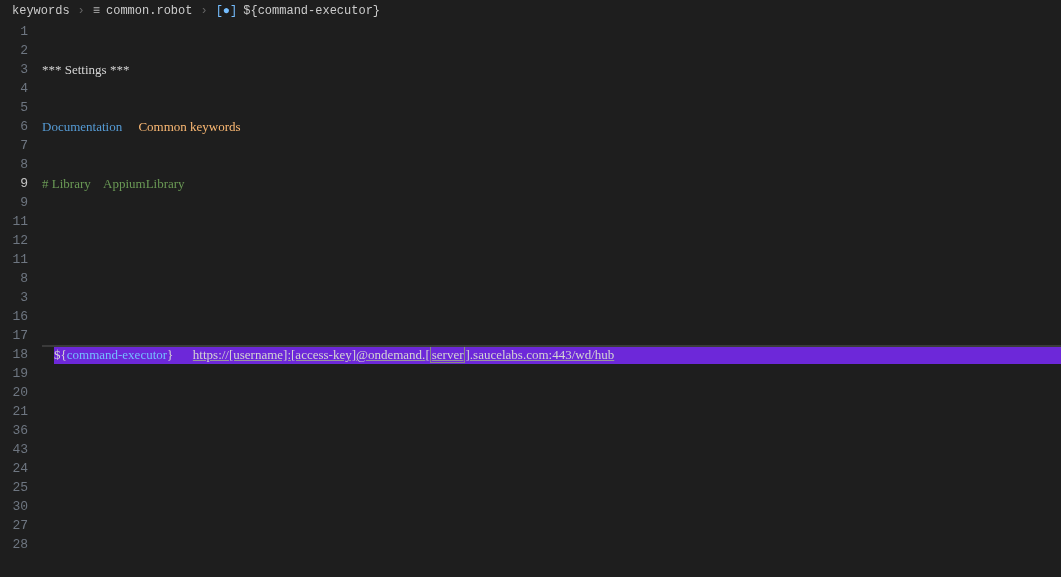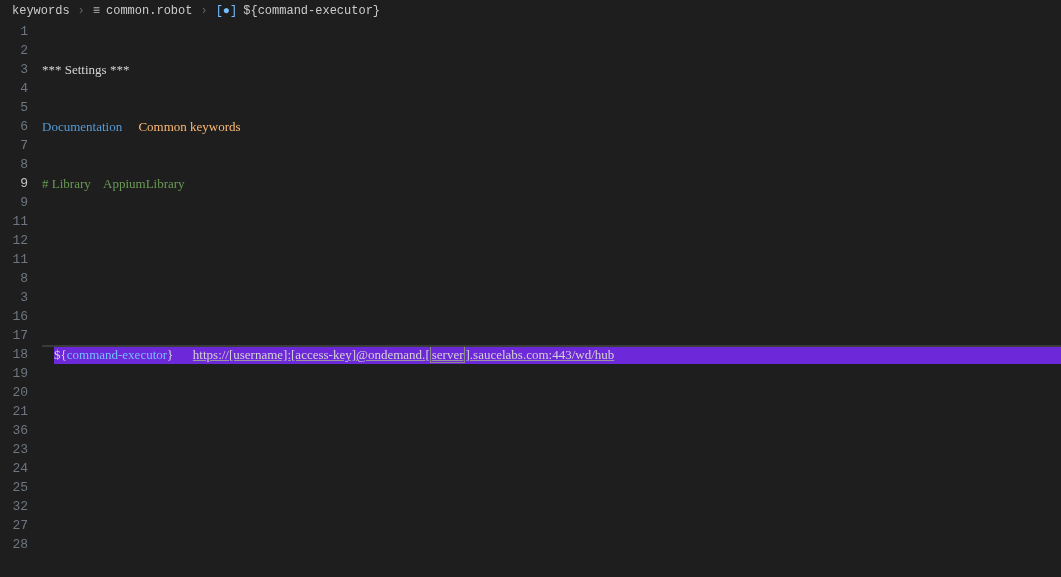--- a/index.html
+++ b/index.html
@@ -99,24 +99,24 @@
     <div class="lineno">11</div>
     <div class="lineno">8</div>
     <div class="lineno">3</div>
     <div class="lineno">16</div>
     <div class="lineno">17</div>
     <div class="lineno">18</div>
     <div class="lineno">19</div>
     <div class="lineno">20</div>
     <div class="lineno">21</div>
     <div class="lineno">36</div>
-    <div class="lineno">23</div>
+    <div class="lineno">43</div>
     <div class="lineno">24</div>
     <div class="lineno">25</div>
-    <div class="lineno">32</div>
+    <div class="lineno">30</div>
     <div class="lineno">27</div>
     <div class="lineno">28</div>
   </div>
   <div class="code">
     <div class="line"><span class="c-default">*** Settings ***</span></div>
     <div class="line"><span class="c-keyword">Documentation</span><span class="c-default">     </span><span class="c-string">Common keywords</span></div>
     <div class="line"><span class="c-comment"># Library    AppiumLibrary</span></div>
     <div class="line"></div>
     <div class="line"></div>
     <div class="line highlight"><span class="c-default">${</span><span class="c-lblue">command-executor</span><span class="c-default">}</span><span class="c-default">      </span><span class="c-default u">https://[username]:[access-key]@ondemand.</span><span class="c-default u">[</span><span class="c-default u boxed">server</span><span class="c-default u">]</span><span class="c-default u">.saucelabs.com:443/wd/hub</span></div>

